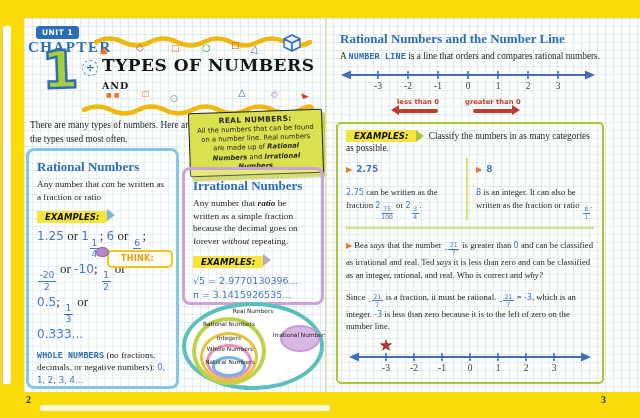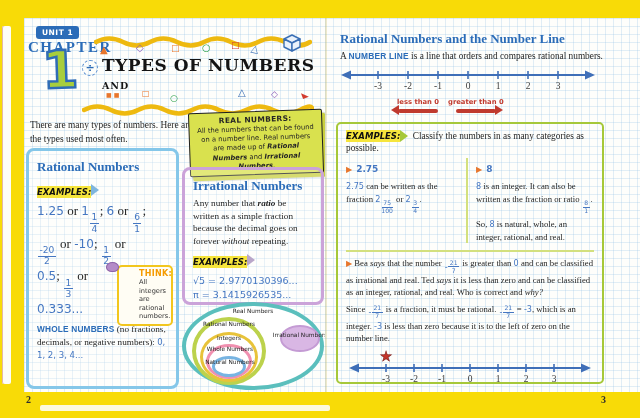--- a/index.html
+++ b/index.html
@@ -45,28 +45,28 @@
 
   
   .bbox{position:absolute;border-radius:8px;padding:8px 8px;background:rgba(255,255,255,.25)}
   .rational{left:2px;top:130px;width:153px;height:241px;border:3px solid var(--bluebox)}
   .irrational{left:158px;top:149px;width:142px;height:138px;border:3px solid var(--purplebox)}
   .box-title{font:700 13px "Liberation Serif",serif;color:var(--blue);margin-bottom:3px}
   .bodytxt{font-size:9.2px;line-height:1.38}
   .exarrow{display:inline-block;position:relative;margin:3px 0 2px}
   .exarrow::after{content:"";position:absolute;right:-8px;top:50%;transform:translateY(-50%);
     border-left:8px solid var(--arrow,#7FB5DE);border-top:6px solid transparent;border-bottom:6px solid transparent}
-  .exlab{display:inline-block;background:var(--hl);color:#101010;font:italic 700 8.5px "DejaVu Sans",sans-serif;padding:1px 0}
+  .exlab{display:inline-block;background:var(--hl);color:#101010;font:italic 700 8.5px "DejaVu Sans",sans-serif;padding:1px 8px}
   .exline{font-size:13px;line-height:1.5;color:var(--ink)}
   .exline2{width:92px}
   .cat{font-size:9.2px;line-height:1.38;margin-top:5px}
 
   
-  .think{position:absolute;right:3px;top:114px;width:56px;border:2px solid #F2C61D;border-radius:5px;
-    background:#fffdf4;padding:2px 20px 3px}
+  .think{position:absolute;right:3px;top:99px;width:66px;border:2px solid #F2C61D;border-radius:5px;
+    background:#fffdf4;padding:2px 12px 3px}
   .think .lab{font:800 8px "DejaVu Sans",sans-serif;color:#F59B00;letter-spacing:.3px}
   .think .txt{font:6.6px "DejaVu Sans",sans-serif;line-height:1.3;color:#333}
   .brain{position:absolute;left:-13px;top:-5px;width:13px;height:10px;background:#B48BC8;
     border:1.4px solid #8d63a8;border-radius:50% 50% 45% 45%}
 
   .irr-ex{font:9.5px "DejaVu Sans",sans-serif;color:var(--hand);line-height:1.7;margin-top:2px}
 
   
   .venn{position:absolute;left:158px;top:284px;width:142px;height:88px;font-family:"DejaVu Sans",sans-serif}
   .vc{position:absolute;border-radius:50%}
@@ -75,46 +75,46 @@
   .v-int{left:18px;top:30px;width:58px;height:50px;border:3px solid #E8C33A}
   .v-who{left:24px;top:42px;width:46px;height:35px;border:3px solid #F090B0}
   .v-nat{left:30px;top:54px;width:34px;height:21px;border:3px solid #77B4E2;background:#fff}
   .v-irr{left:98px;top:23px;width:40px;height:27px;background:#D9B7E4;border:2px solid #C49BD4}
   .vlab{position:absolute;width:100%;text-align:center;font-size:5.8px;line-height:1.05;color:#222}
 
   
   .r-head{position:absolute;left:15px;top:13px;font:700 13px "Liberation Serif",serif;color:var(--blue)}
   .r-intro{position:absolute;left:15px;top:32px;width:264px;font-size:9.3px;line-height:1.4}
   .nl1{position:absolute;left:13px;top:47px;width:260px;height:34px}
-  .subarrows{position:absolute;left:72px;top:80px;width:160px;display:flex;gap:9px;
+  .subarrows{position:absolute;left:72px;top:80px;width:160px;display:flex;gap:26px;
     font:700 6.8px "DejaVu Sans",sans-serif;color:var(--red)}
   .subarrows .col{display:flex;flex-direction:column;align-items:center;gap:3px}
   .rarrow{position:relative;height:3.5px;background:var(--red);border-radius:2px;width:40px}
   .rarrow.l::before{content:"";position:absolute;left:-7px;top:-4px;border-right:8px solid var(--red);
     border-top:5.5px solid transparent;border-bottom:5.5px solid transparent}
   .rarrow.r::after{content:"";position:absolute;right:-7px;top:-4px;border-left:8px solid var(--red);
     border-top:5.5px solid transparent;border-bottom:5.5px solid transparent}
 
   .greenbox{position:absolute;left:11px;top:104px;width:268px;height:262px;border:2.5px solid var(--greenbox);
     border-radius:5px;padding:6px 8px;overflow:hidden}
   .gb-head{font-size:9.3px;line-height:1.3;margin-bottom:4px}
   .cols{display:flex;margin-top:2px}
   .col1{width:120px;padding-right:6px}
   .col2{flex:1;border-left:2px solid #D3E07E;padding-left:8px}
   .bullet{color:var(--orange);font-size:8px;font-family:"DejaVu Sans",sans-serif}
   .bval{font:700 9px "DejaVu Sans",sans-serif;color:var(--hand)}
-  .p{font-size:8.7px;line-height:1.42;margin-top:4px}
+  .p{font-size:8.7px;line-height:1.42;margin-top:10px}
   .hr{border-top:2px solid #D3E07E;margin:7px 0 5px}
   .nl2{width:248px;height:44px;margin:2px 0 0}
 
   
   .r-i{font-style:italic}
   .r-bi{font-style:italic;font-weight:700}
   .r-blue{font-family:"DejaVu Sans",sans-serif;color:var(--hand);font-size:.93em}
-  .r-term{font-family:Liberation Sans, sans-serif;font-weight:700;color:var(--blue);font-size:.9em;letter-spacing:.2px}
+  .r-term{font-family:Liberation Mono, monospace;font-weight:700;color:var(--blue);font-size:.9em;letter-spacing:.2px}
   .frac{display:inline-flex;align-items:center;vertical-align:-.42em;color:var(--hand);
     font-family:"DejaVu Sans",sans-serif;line-height:1;margin:0 1px}
   .fpre{font-size:.93em;margin-right:.5px}
   .fstack{display:inline-flex;flex-direction:column;align-items:center;font-size:.7em}
   .fnum{border-bottom:1px solid currentColor;padding:0 1.5px .5px}
   .fden{padding-top:.5px}
 
   .pagenum{position:absolute;font:700 10px "Liberation Serif",serif;color:#2e2e2e}
 </style>
 </head>
@@ -160,20 +160,21 @@
 
   <div class="intro">There are many types of numbers. Here are the types used most often.</div>
 
   <div class="realnote">
     <div class="t">REAL NUMBERS:</div>
     <div class="b">All the numbers that can be found on a number line. Real numbers are made up of <span class="r-bi">Rational Numbers</span> and <span class="r-bi">Irrational Numbers</span>.</div>
   </div>
 
   <div class="bbox rational">
     <div class="box-title">Rational Numbers</div>
+    <div class="bodytxt">Any number that <span class="r-i">can</span> be written as a fraction or ratio</div>
     <span class="exarrow" style="--arrow:#7FB5DE"><span class="exlab">EXAMPLES:</span></span>
     <div class="exline"><span class="r-blue">1.25</span> or <span class="r-blue">1</span><span class="frac">
           <span class="fstack">
             <span class="fnum">1</span>
             <span class="fden">4</span>
           </span>
         </span>; <span class="r-blue">6</span> or <span class="frac">
           <span class="fstack">
             <span class="fnum">6</span>
             <span class="fden">1</span>
@@ -191,21 +192,20 @@
           </span>
         </span> or <span class="r-blue">0.5</span>; <span class="frac">
           <span class="fstack">
             <span class="fnum">1</span>
             <span class="fden">3</span>
           </span>
         </span> or <span class="r-blue">0.333...</span></div>
     <div class="think">
       <span class="brain"></span>
       <div class="lab">THINK:</div>
-      <div class="txt">All integers are rational numbers.</div>
     </div>
     <div class="cat"><span class="r-term">WHOLE NUMBERS</span> (no fractions, decimals, or negative numbers): <span class="r-blue">0, 1, 2, 3, 4...</span></div>
     
   </div>
 
   <div class="bbox irrational">
     <div class="box-title">Irrational Numbers</div>
     <div class="bodytxt">Any number that <span class="r-bi">ratio</span> be written as a simple fraction because the decimal goes on forever <span class="r-i">without</span> repeating.</div>
     <span class="exarrow" style="--arrow:#B9A6C9"><span class="exlab">EXAMPLES:</span></span>
     <div class="irr-ex">√5 = 2.9770130396...</div>
@@ -286,21 +286,20 @@
       </div>
       <div class="col2">
         <div><span class="bullet">▶</span>
              <span class="bval">8</span></div>
         <div class="p"><span class="r-blue">8</span> is an integer. It can also be written as the fraction or ratio <span class="frac">
               <span class="fstack">
                 <span class="fnum">8</span>
                 <span class="fden">1</span>
               </span>
             </span>.</div>
-        <div class="p">So, <span class="r-blue">8</span> is natural, whole, an integer, rational, and real.</div>
       </div>
     </div>
     <div class="hr"></div>
     <div class="p"><span class="bullet">▶</span> <span>Bea <span class="r-i">says</span> that the number <span class="frac">
             <span class="fpre">-</span>
             <span class="fstack">
               <span class="fnum">21</span>
               <span class="fden">7</span>
             </span>
           </span> is greater than <span class="r-blue">0</span> and can be classified as irrational and real. Ted <span class="r-i">says</span> it is less than zero and can be classified as an integer, rational, and real. Who is correct and <span class="r-i">why?</span></span></div>

